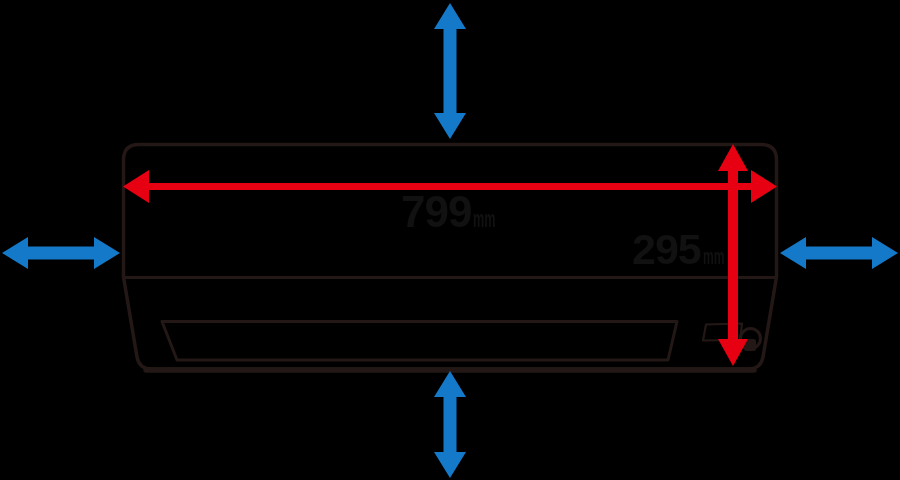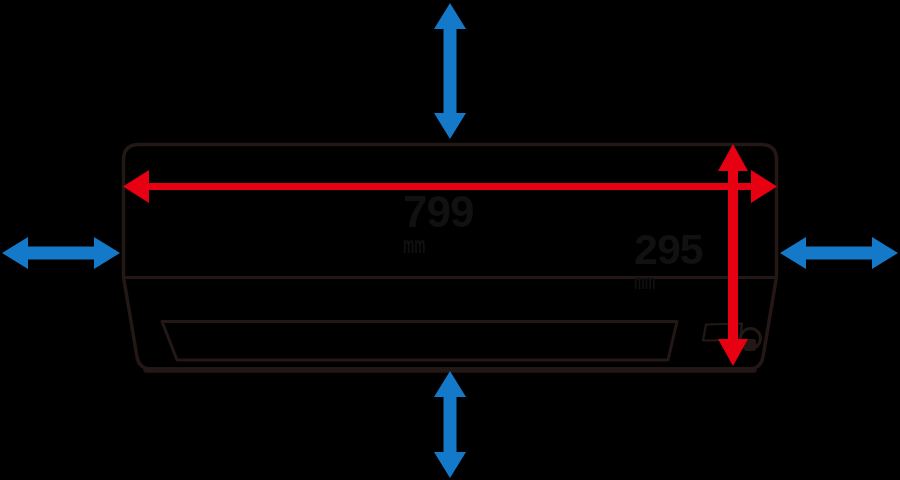--- a/index.html
+++ b/index.html
@@ -27,21 +27,20 @@
   }
   .dim-label {
     position: absolute;
     display: flex;
     align-items: baseline;
     color: #111111;
     font-weight: 700;
     line-height: 1;
     white-space: nowrap;
     letter-spacing: -1px;
-    flex-direction: column;
   }
   .dim-label .value {
     display: inline-block;
   }
   .dim-label .unit {
     display: inline-block;
     transform: scaleX(0.55);
     transform-origin: left bottom;
     margin-left: 2px;
     letter-spacing: 0;

